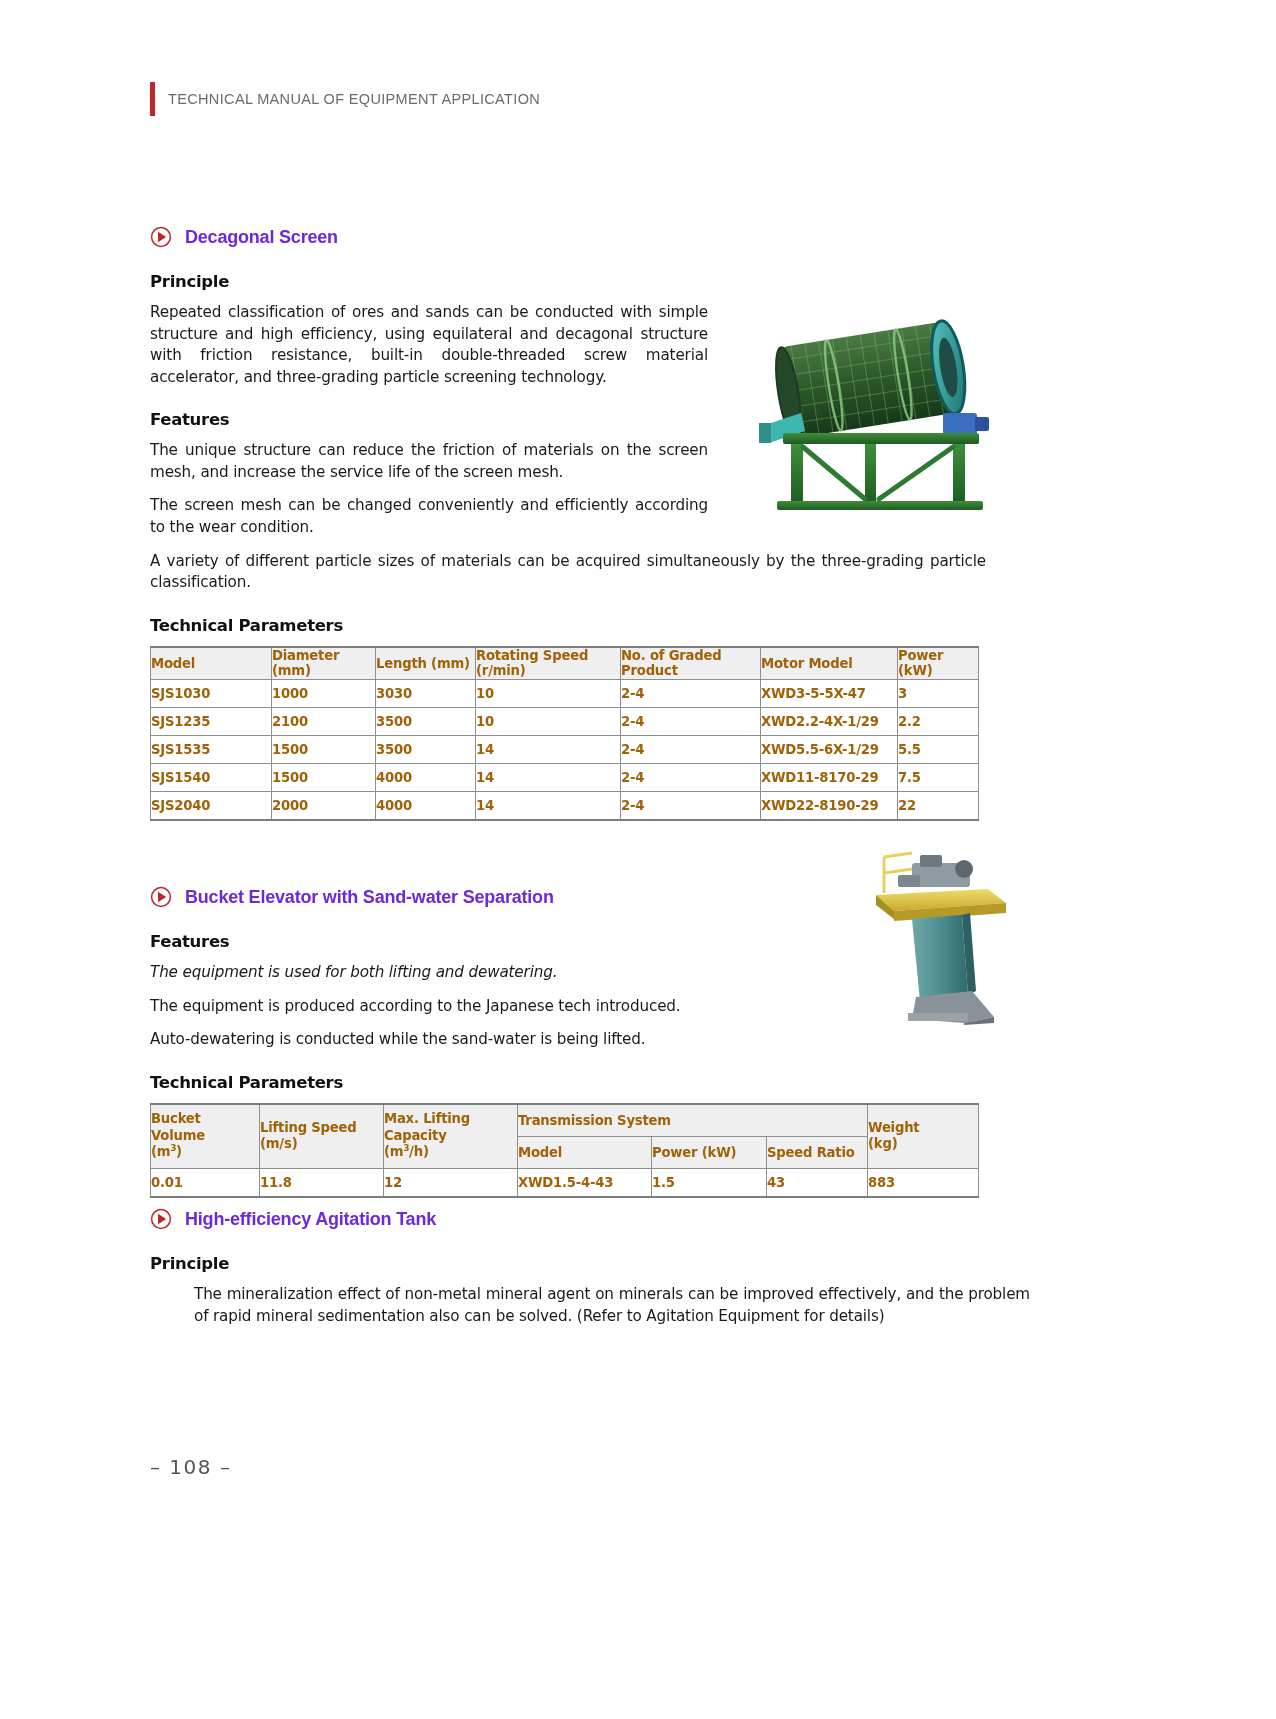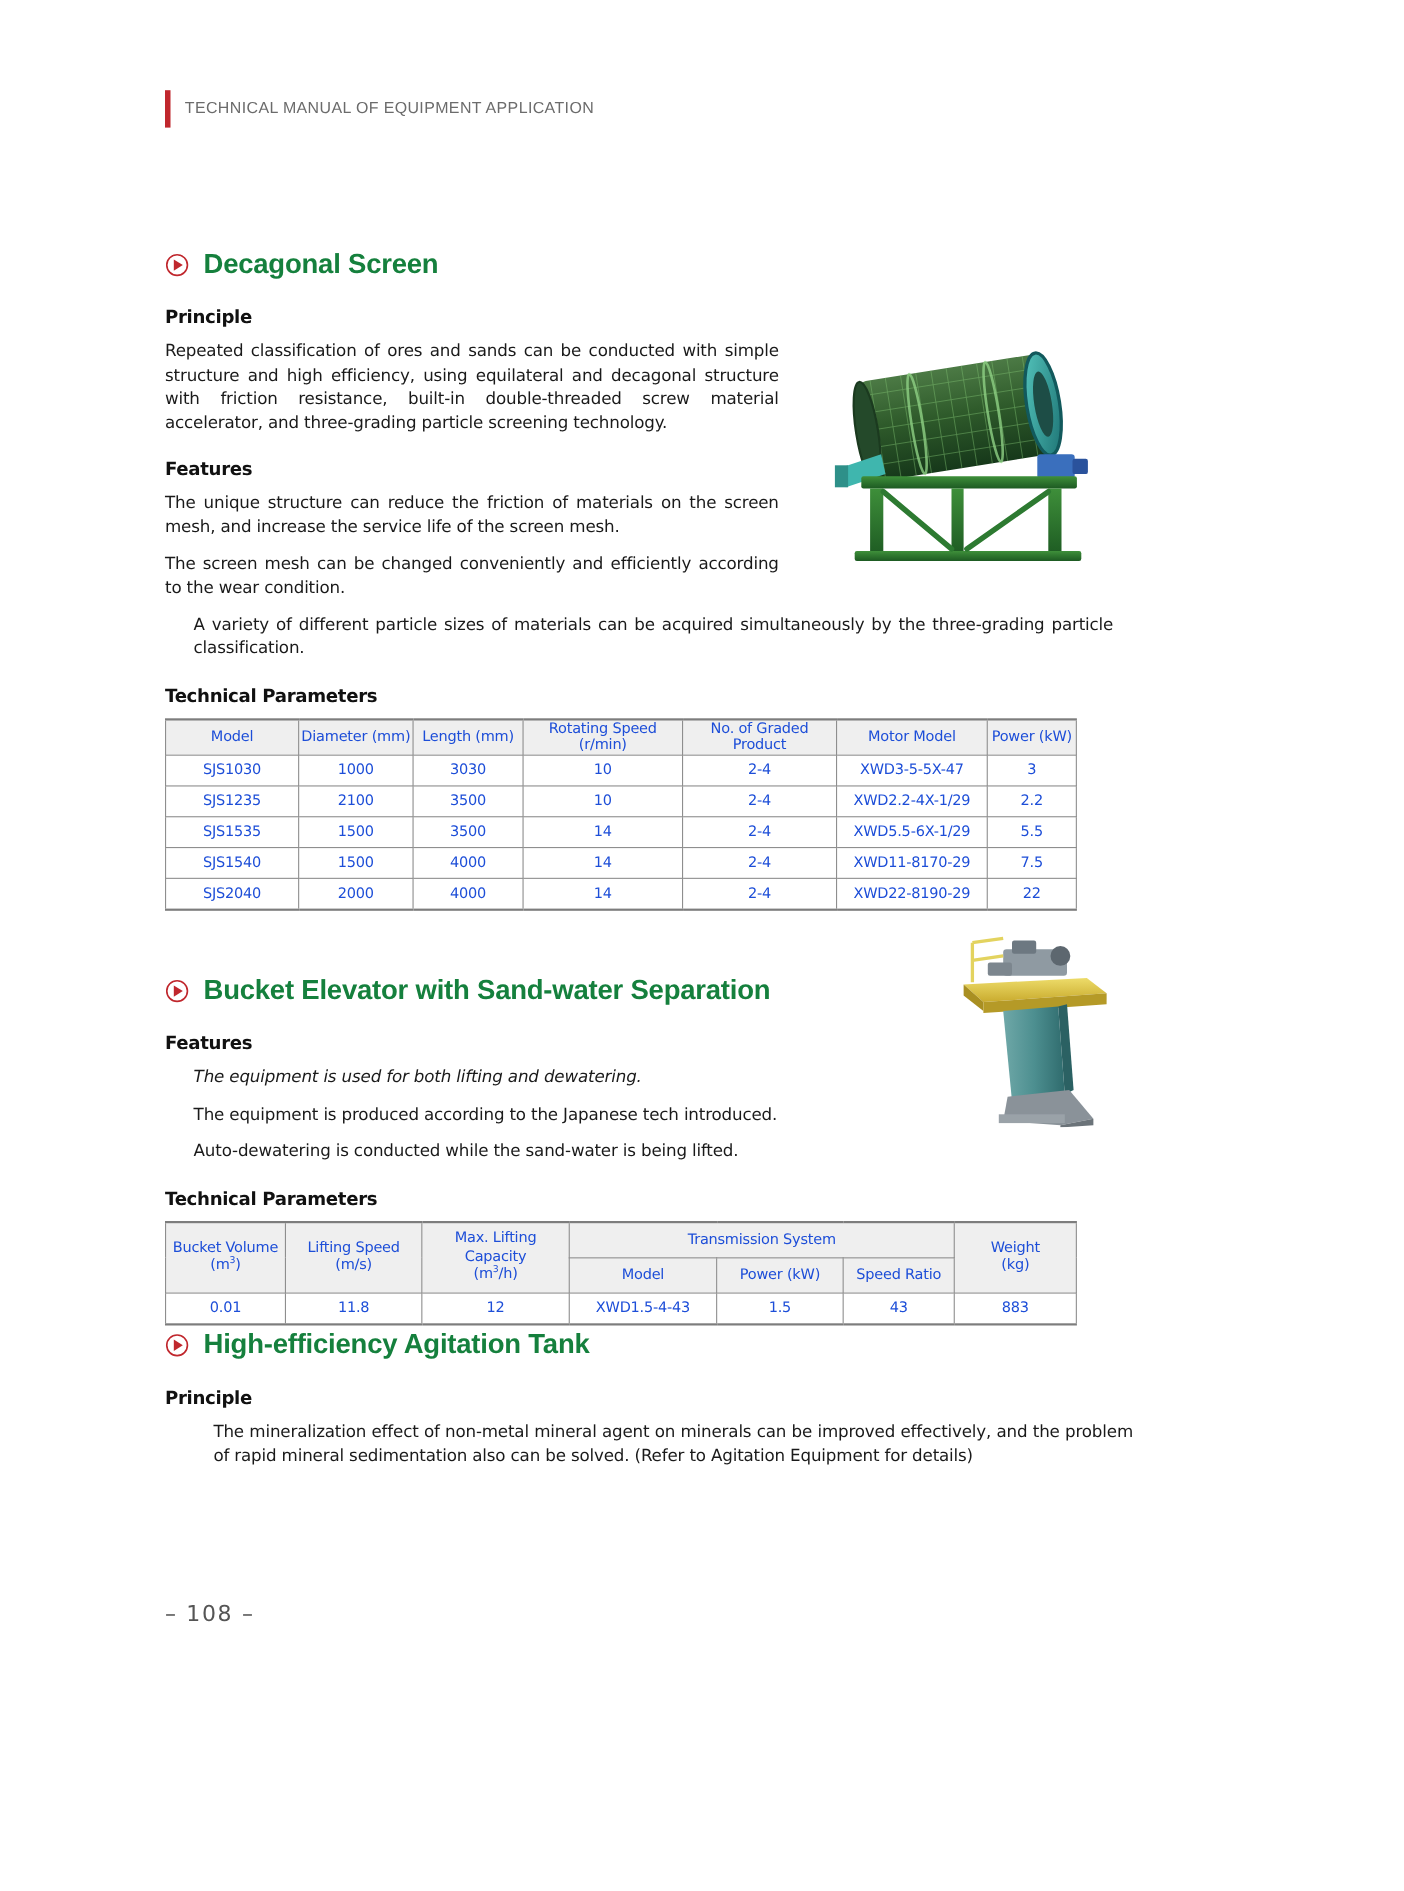--- a/index.html
+++ b/index.html
@@ -55,23 +55,23 @@
   }
   .bullet-icon {
     width: 22px;
     height: 22px;
     flex: 0 0 22px;
     position: relative;
     display: block;
   }
   .bullet-icon svg { display: block; }
   .section-title {
-    font-size: 25px;
+    font-size: 18px;
     font-weight: bold;
-    color: #15803d;
+    color: #6d28d9;
     letter-spacing: -0.2px;
     font-family: "Liberation Sans", sans-serif;
     white-space: nowrap;
   }
 
   
   .subhead {
     font-size: 16.5px;
     font-weight: bold;
     color: #111111;
@@ -81,36 +81,36 @@
   }
   p.body {
     font-size: 15.2px;
     line-height: 1.42;
     color: #1a1a1a;
     margin: 0;
     font-family: "DejaVu Sans", sans-serif;
     text-align: justify;
     letter-spacing: -0.15px;
   }
-  p.body.nojust { text-align: left; margin-left: 26px; }
+  p.body.nojust { text-align: left; }
 
   
   table.param {
     border-collapse: collapse;
     width: 828px;
     table-layout: fixed;
     font-family: "DejaVu Sans", sans-serif;
   }
   table.param th,
   table.param td {
     border: 1px solid #8e8e8e;
     font-size: 13.2px;
-    font-weight: normal;
-    text-align: center;
-    color: #1d4ed8;
+    font-weight: bold;
+    text-align: left;
+    color: #a16207;
     padding: 0;
     letter-spacing: -0.2px;
   }
   table.param th {
     background: #efefef;
     height: 31px;
   }
   table.param td {
     background: #ffffff;
     height: 27px;

